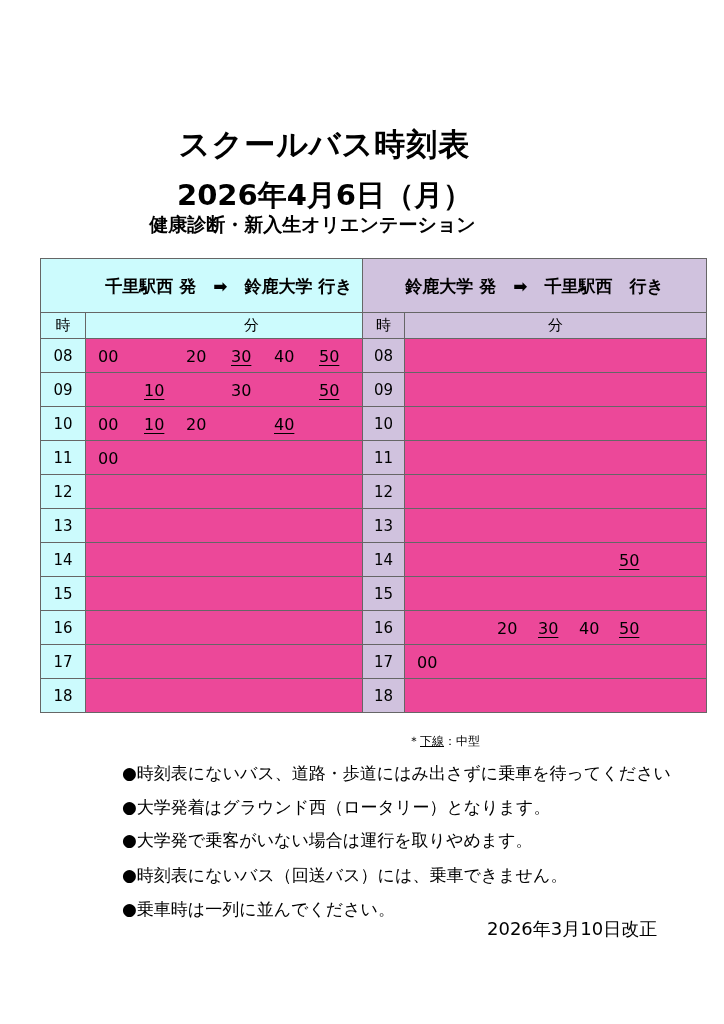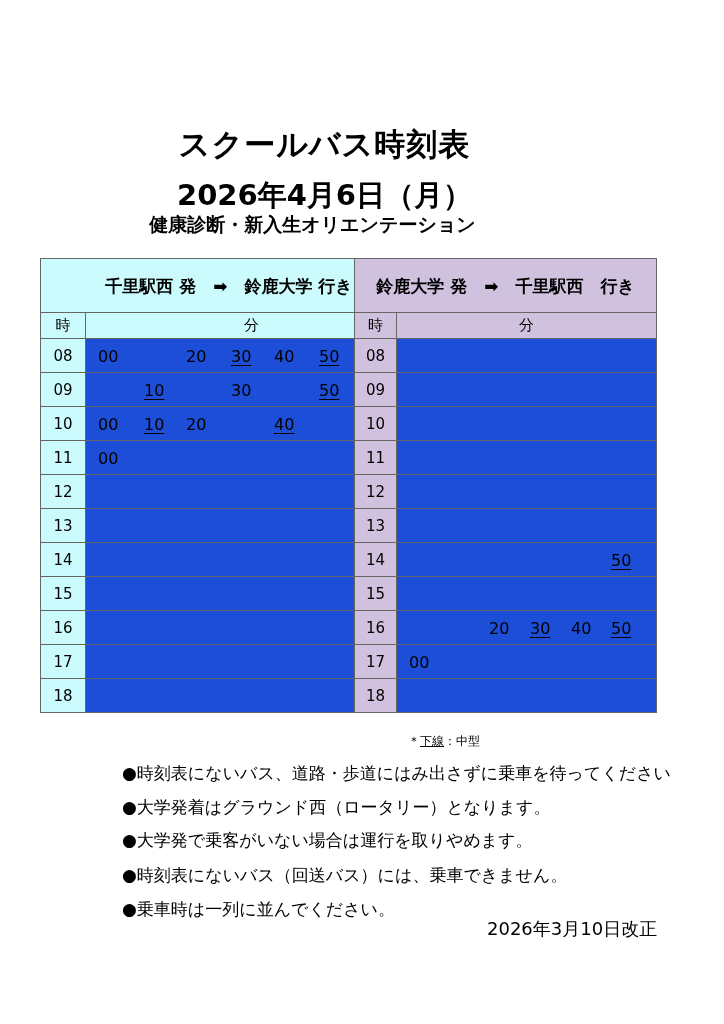--- a/index.html
+++ b/index.html
@@ -6,25 +6,25 @@
   body { width:724px; height:1024px; position:relative; font-family:"DejaVu Sans","Liberation Sans",sans-serif; color:#000; overflow:hidden; }
   .title { position:absolute; left:0; width:649px; text-align:center; font-weight:bold; }
   .t1 { top:124px; font-size:31px; letter-spacing:1px; }
   .t2 { top:176px; font-size:29px; }
   .t3 { top:212px; font-size:19px; left:-12px; }
   .tbl { position:absolute; top:258px; border:1px solid #555; border-collapse:collapse; table-layout:fixed; }
   .tbl td { border:1px solid #666; padding:0; font-size:15px; height:33px; }
   .tbl .hdr td { height:53px; font-weight:bold; font-size:17px; }
   .tbl .sub td { height:25px; text-align:center; }
   .left { left:40px; width:378px; }
-  .right { left:354px; width:303px; }
+  .right { left:362px; width:345px; }
   .left .c-a { background:#ccfbfd; }
   .right .c-a { background:#d0c2de; }
   .hourcell { text-align:center; width:44px; }
-  .mins { position:relative; background:#1d4ed8; }
+  .mins { position:relative; background:#ec4899; }
   .m { position:absolute; top:8px; font-size:16px; }
   .m.u { text-decoration:underline; text-underline-offset:3px; }
   .hdrtxt { text-align:center; line-height:22px; padding:0 6px !important; }
   .note { position:absolute; font-size:17px; left:122px; }
   .legend { position:absolute; top:733px; left:408px; font-size:12px; }
   .legend .ul { text-decoration:underline; }
   .revised { position:absolute; top:917px; left:487px; font-size:18px; }
 </style>
 </head>
 <body>

